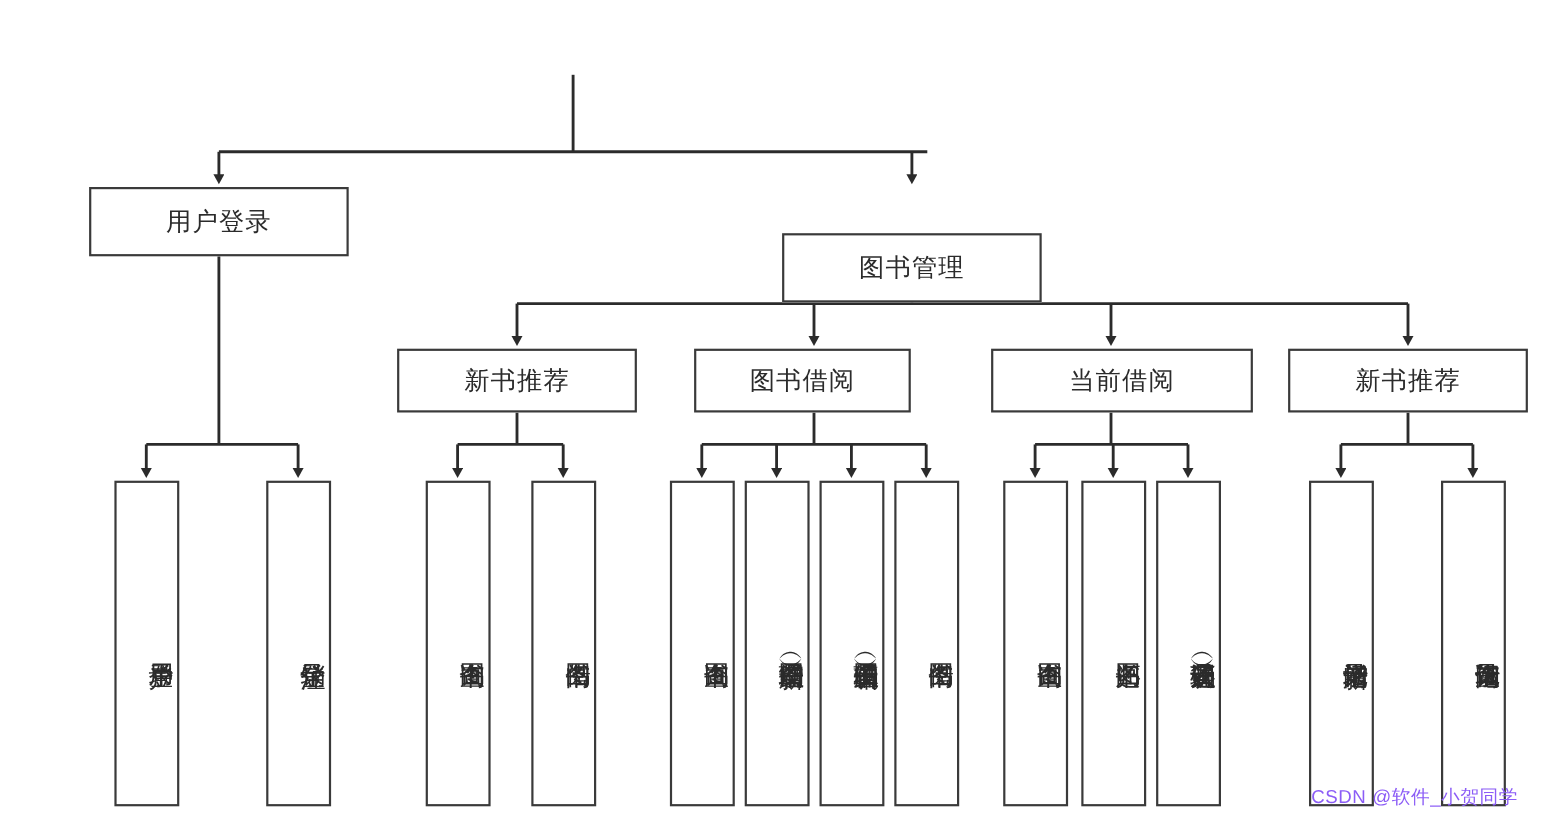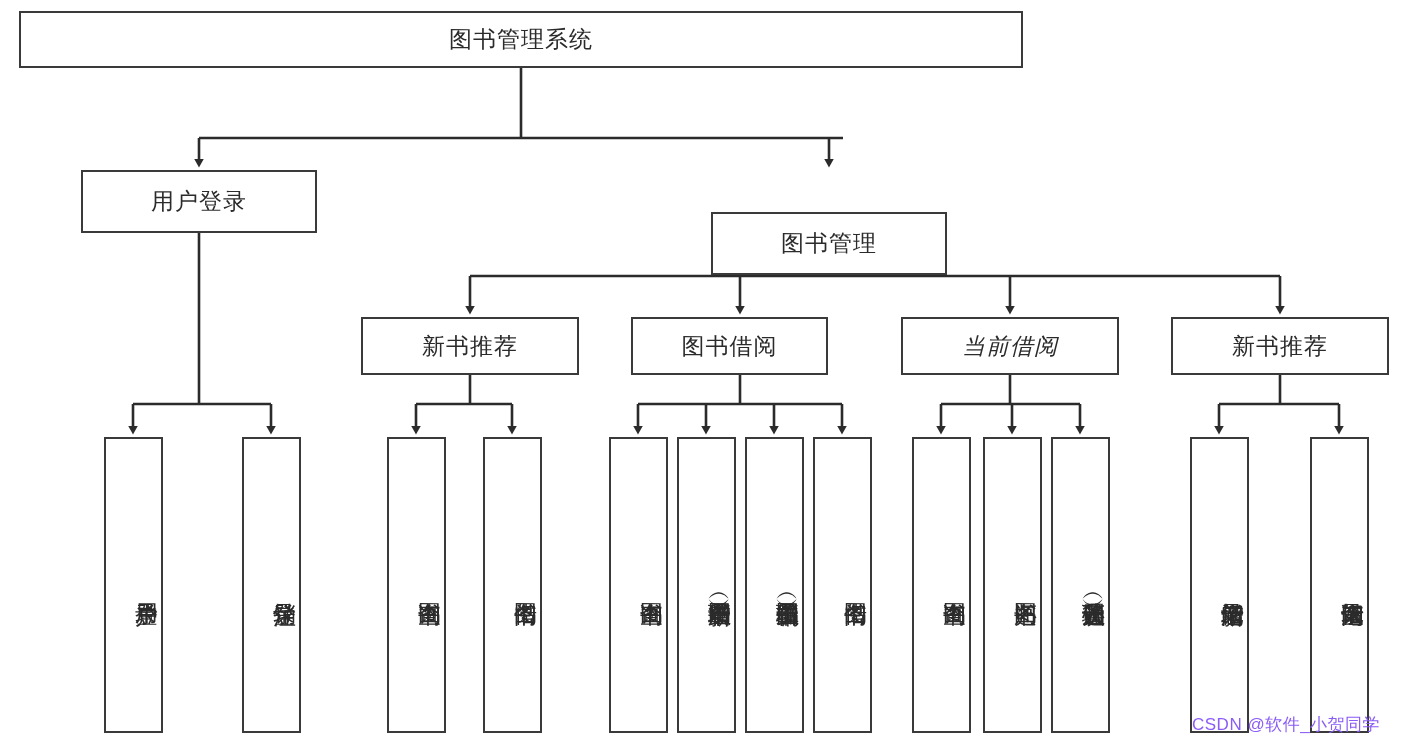--- a/index.html
+++ b/index.html
@@ -63,38 +63,35 @@
       <path d="M1012,404 L1012,427" marker-end="url(#arw)"></path>
       <path d="M1080,404 L1080,427" marker-end="url(#arw)"></path>
 
       <path d="M1280,375 L1280,404"></path>
       <path d="M1219,404 L1339,404"></path>
       <path d="M1219,404 L1219,427" marker-end="url(#arw)"></path>
       <path d="M1339,404 L1339,427" marker-end="url(#arw)"></path>
     </g>
   </svg>
 
-  <div class="node h" style="left:19px;top:11px;width:1004px;height:57px;">
-    <span class="lbl">图书管理系统</span>
-  </div>
 
   <div class="node h" style="left:81px;top:170px;width:236px;height:63px;">
     <span class="lbl">用户登录</span>
   </div>
   <div class="node h" style="left:711px;top:170px;width:236px;height:63px;margin-top:42px;">
     <span class="lbl">图书管理</span>
   </div>
 
   <div class="node h" style="left:361px;top:317px;width:218px;height:58px;">
     <span class="lbl">新书推荐</span>
   </div>
   <div class="node h" style="left:631px;top:317px;width:197px;height:58px;">
     <span class="lbl">图书借阅</span>
   </div>
-  <div class="node h" style="left:901px;top:317px;width:218px;height:58px;font-style:italic;">
+  <div class="node h" style="left:901px;top:317px;width:238px;height:58px;">
     <span class="lbl">当前借阅</span>
   </div>
   <div class="node h" style="left:1171px;top:317px;width:218px;height:58px;">
     <span class="lbl">新书推荐</span>
   </div>
 
   <div class="node v" style="left:104px;top:437px;width:59px;height:296px;">
     <span class="lbl">用户登录</span>
   </div>
   <div class="node v" style="left:242px;top:437px;width:59px;height:296px;">

